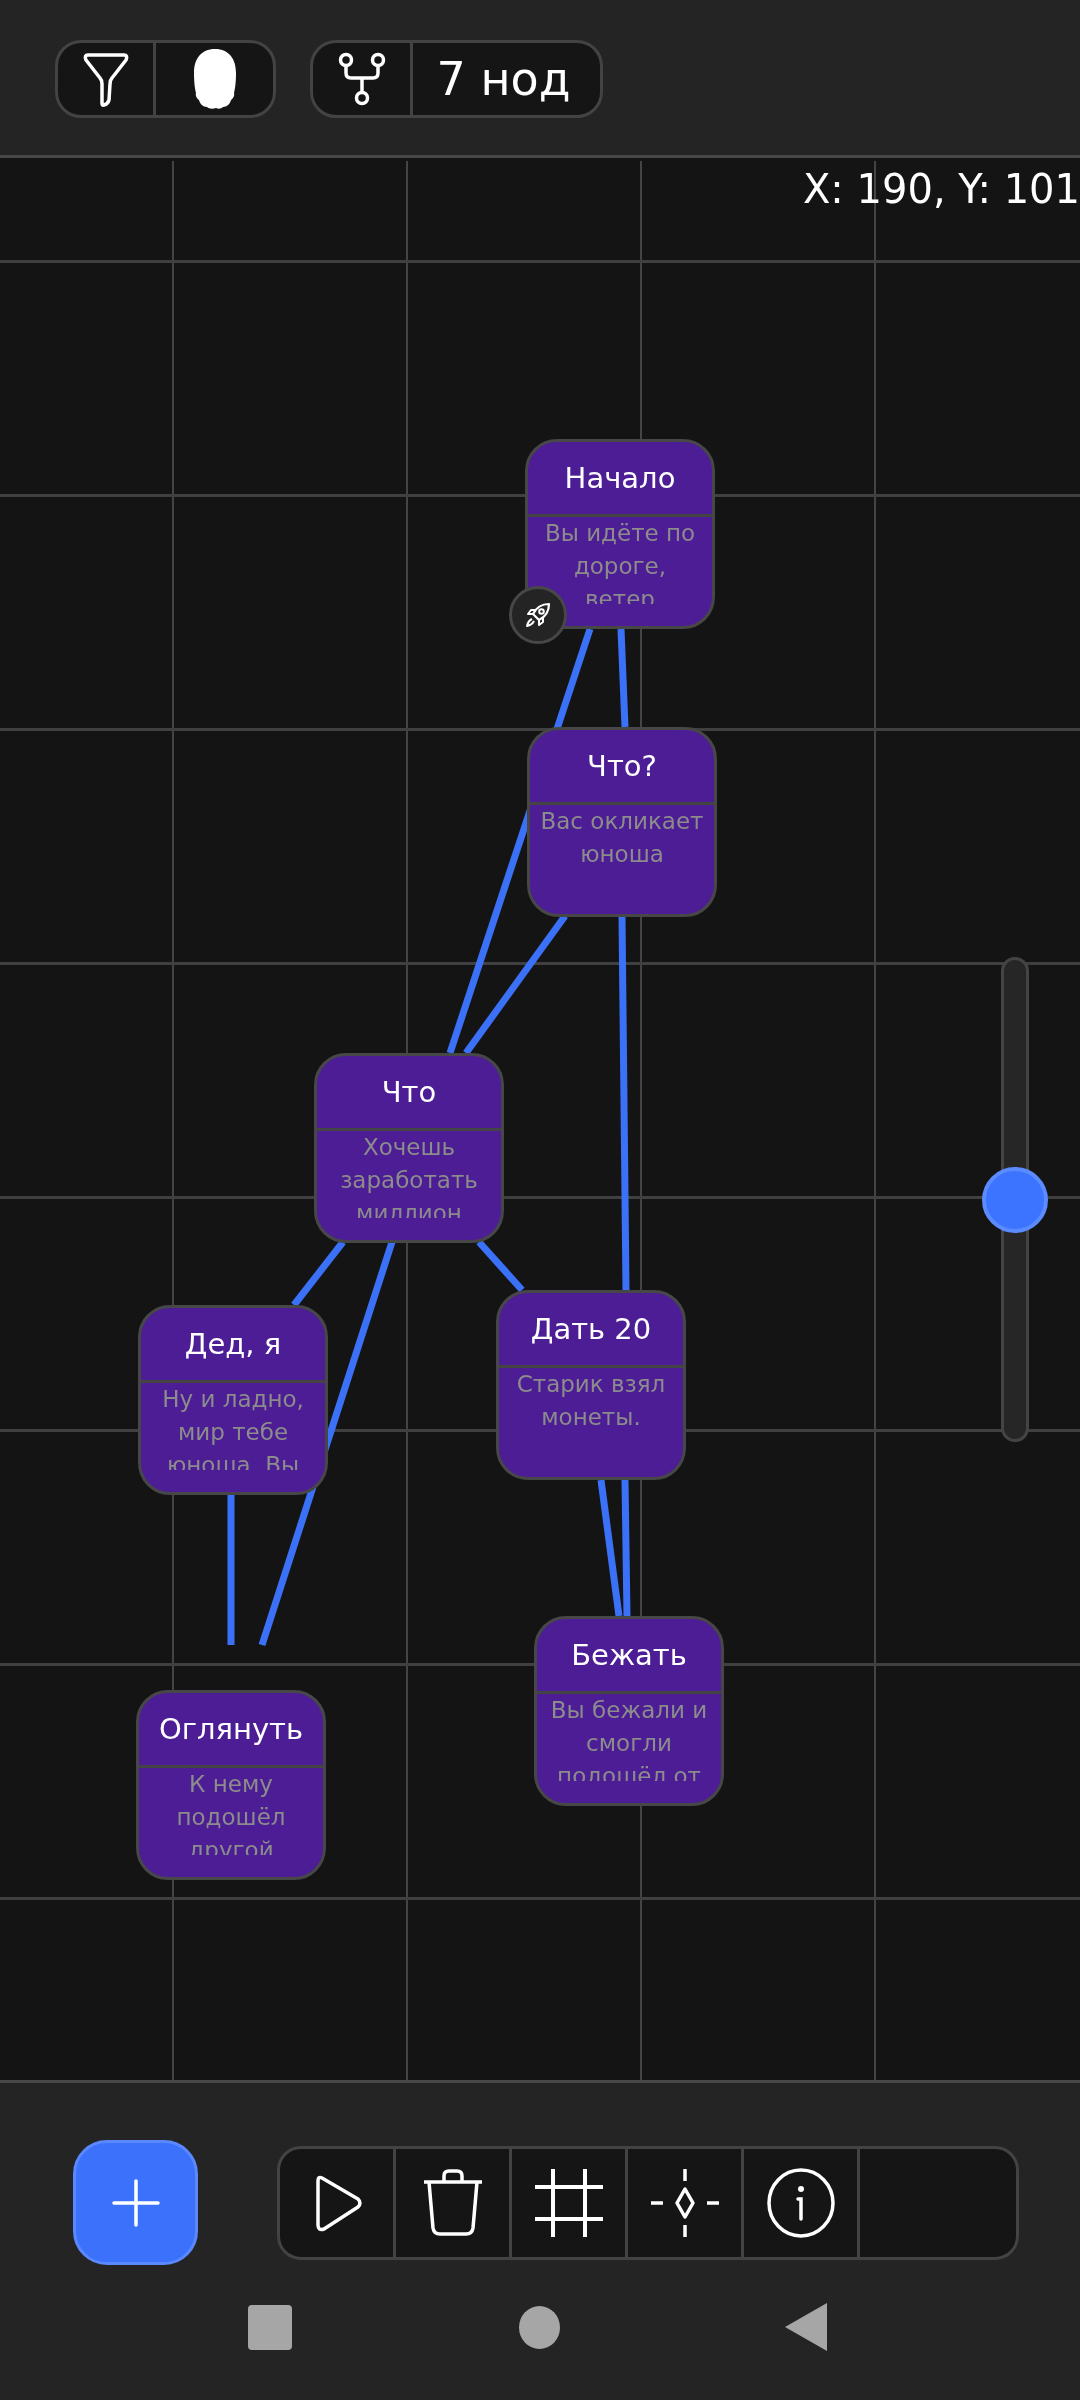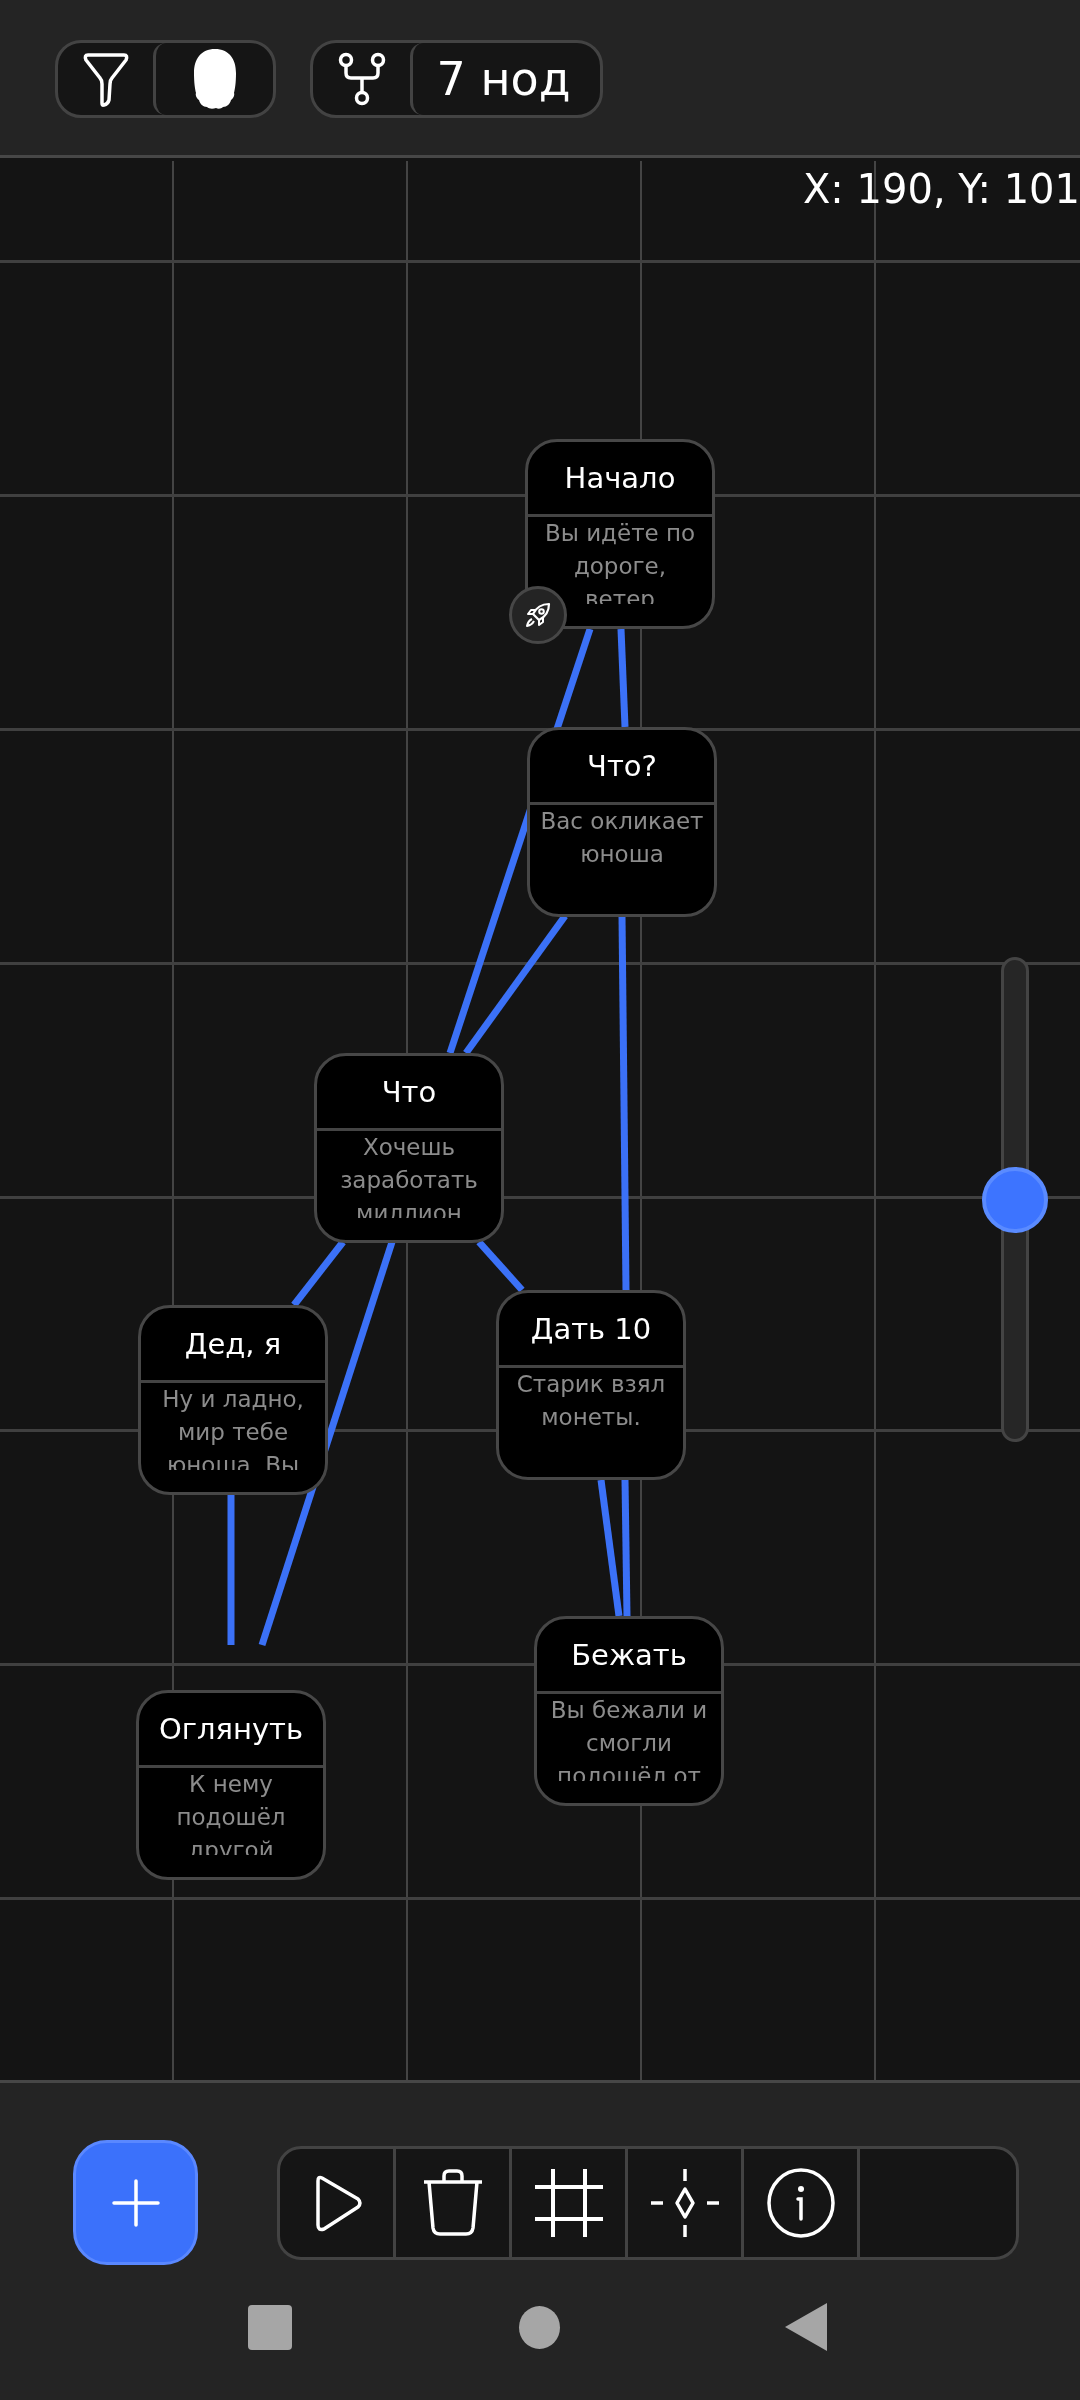--- a/index.html
+++ b/index.html
@@ -1,38 +1,38 @@
 <!DOCTYPE html>
 <html><head>
 <meta charset="utf-8">
 <style>
   * { box-sizing: border-box; margin: 0; padding: 0; }
   html, body { width: 1080px; height: 2400px; overflow: hidden; background: #141414; }
   body { position: relative; font-family: "DejaVu Sans", "Liberation Sans", sans-serif; color: #fff; }
 
   .header { position: absolute; left: 0; top: 0; width: 1080px; height: 158px; background: #242424; border-bottom: 3px solid #474747; z-index: 5; }
   .pill { position: absolute; top: 40px; height: 78px; background: #151515; border: 3px solid #434343; border-radius: 26px; display: flex; overflow: hidden; }
-  .pill .seg { height: 100%; display: flex; align-items: center; justify-content: center; border-radius: 13px; }
+  .pill .seg { height: 100%; display: flex; align-items: center; justify-content: center; }
   .pill .seg + .seg { border-left: 3px solid #434343; }
   .pill-1 { left: 55px; width: 221px; }
   .pill-1 .seg:first-child { width: 95px; }
   .pill-1 .seg:last-child { flex: 1; }
   .pill-2 { left: 310px; width: 293px; }
   .pill-2 .seg:first-child { width: 97px; }
   .pill-2 .seg:last-child { flex: 1; font-size: 46px; font-weight: 500; padding-right: 6px; }
 
   .canvas { position: absolute; left: 0; top: 161px; width: 1080px; height: 1919px; background: #141414; overflow: hidden; }
   .vline { position: absolute; top: 0; width: 2px; height: 100%; background: #444; }
   .hline { position: absolute; left: 0; height: 3px; width: 100%; background: #404040; }
 
   .coords { position: absolute; left: 0; top: 161px; width: 1080px; text-align: right; font-size: 40px; line-height: 56px; color: #fff; z-index: 4; padding-left: 0; }
 
   svg.edges { position: absolute; left: 0; top: 0; width: 1080px; height: 2400px; z-index: 2; pointer-events: none; }
 
-  .node { position: absolute; width: 190px; height: 190px; background: #000000; border: 3px solid #474747; border-radius: 32px; overflow: hidden; z-index: 3; }
+  .node { position: absolute; width: 190px; height: 190px; background: #4c1d95; border: 3px solid #474747; border-radius: 32px; overflow: hidden; z-index: 3; }
   .node .title { height: 75px; border-bottom: 3px solid #444; display: flex; align-items: center; justify-content: center; font-size: 29px; color: #fff; white-space: nowrap; }
   .node .body { height: 87px; overflow: hidden; padding: 0 10px; text-align: center; font-size: 23px; line-height: 33px; color: #8c8c8c; }
 
   .rocket { position: absolute; left: 509px; top: 586px; width: 58px; height: 58px; border-radius: 50%; background: #242424; border: 3px solid #474747; z-index: 4; display: flex; align-items: center; justify-content: center; }
 
   .slider-track { position: absolute; left: 1001px; top: 957px; width: 28px; height: 485px; background: #262626; border: 3px solid #444; border-radius: 14px; z-index: 4; }
   .slider-thumb { position: absolute; left: 982px; top: 1167px; width: 66px; height: 66px; border-radius: 50%; background: #3d74ff; border: 4px solid #5a8bff; z-index: 5; }
 
   .bottom { position: absolute; left: 0; top: 2080px; width: 1080px; height: 320px; background: #242424; border-top: 3px solid #474747; z-index: 5; }
   .add-btn { position: absolute; left: 73px; top: 57px; width: 125px; height: 125px; border-radius: 34px; background: #3b71fb; border: 3px solid #5a88ff; display: flex; align-items: center; justify-content: center; }
@@ -116,21 +116,21 @@
 </div>
 <div class="node" style="left:314px;top:1053px">
   <div class="title">Что</div>
   <div class="body">Хочешь заработать миллион</div>
 </div>
 <div class="node" style="left:138px;top:1305px">
   <div class="title">Дед, я</div>
   <div class="body">Ну и ладно, мир тебе юноша. Вы</div>
 </div>
 <div class="node" style="left:496px;top:1290px">
-  <div class="title">Дать 10</div>
+  <div class="title">Дать 20</div>
   <div class="body">Старик взял монеты.</div>
 </div>
 <div class="node" style="left:136px;top:1690px">
   <div class="title">Оглянуть</div>
   <div class="body">К нему подошёл другой</div>
 </div>
 <div class="node" style="left:534px;top:1616px">
   <div class="title">Бежать</div>
   <div class="body">Вы бежали и смогли подошёл от</div>
 </div>

